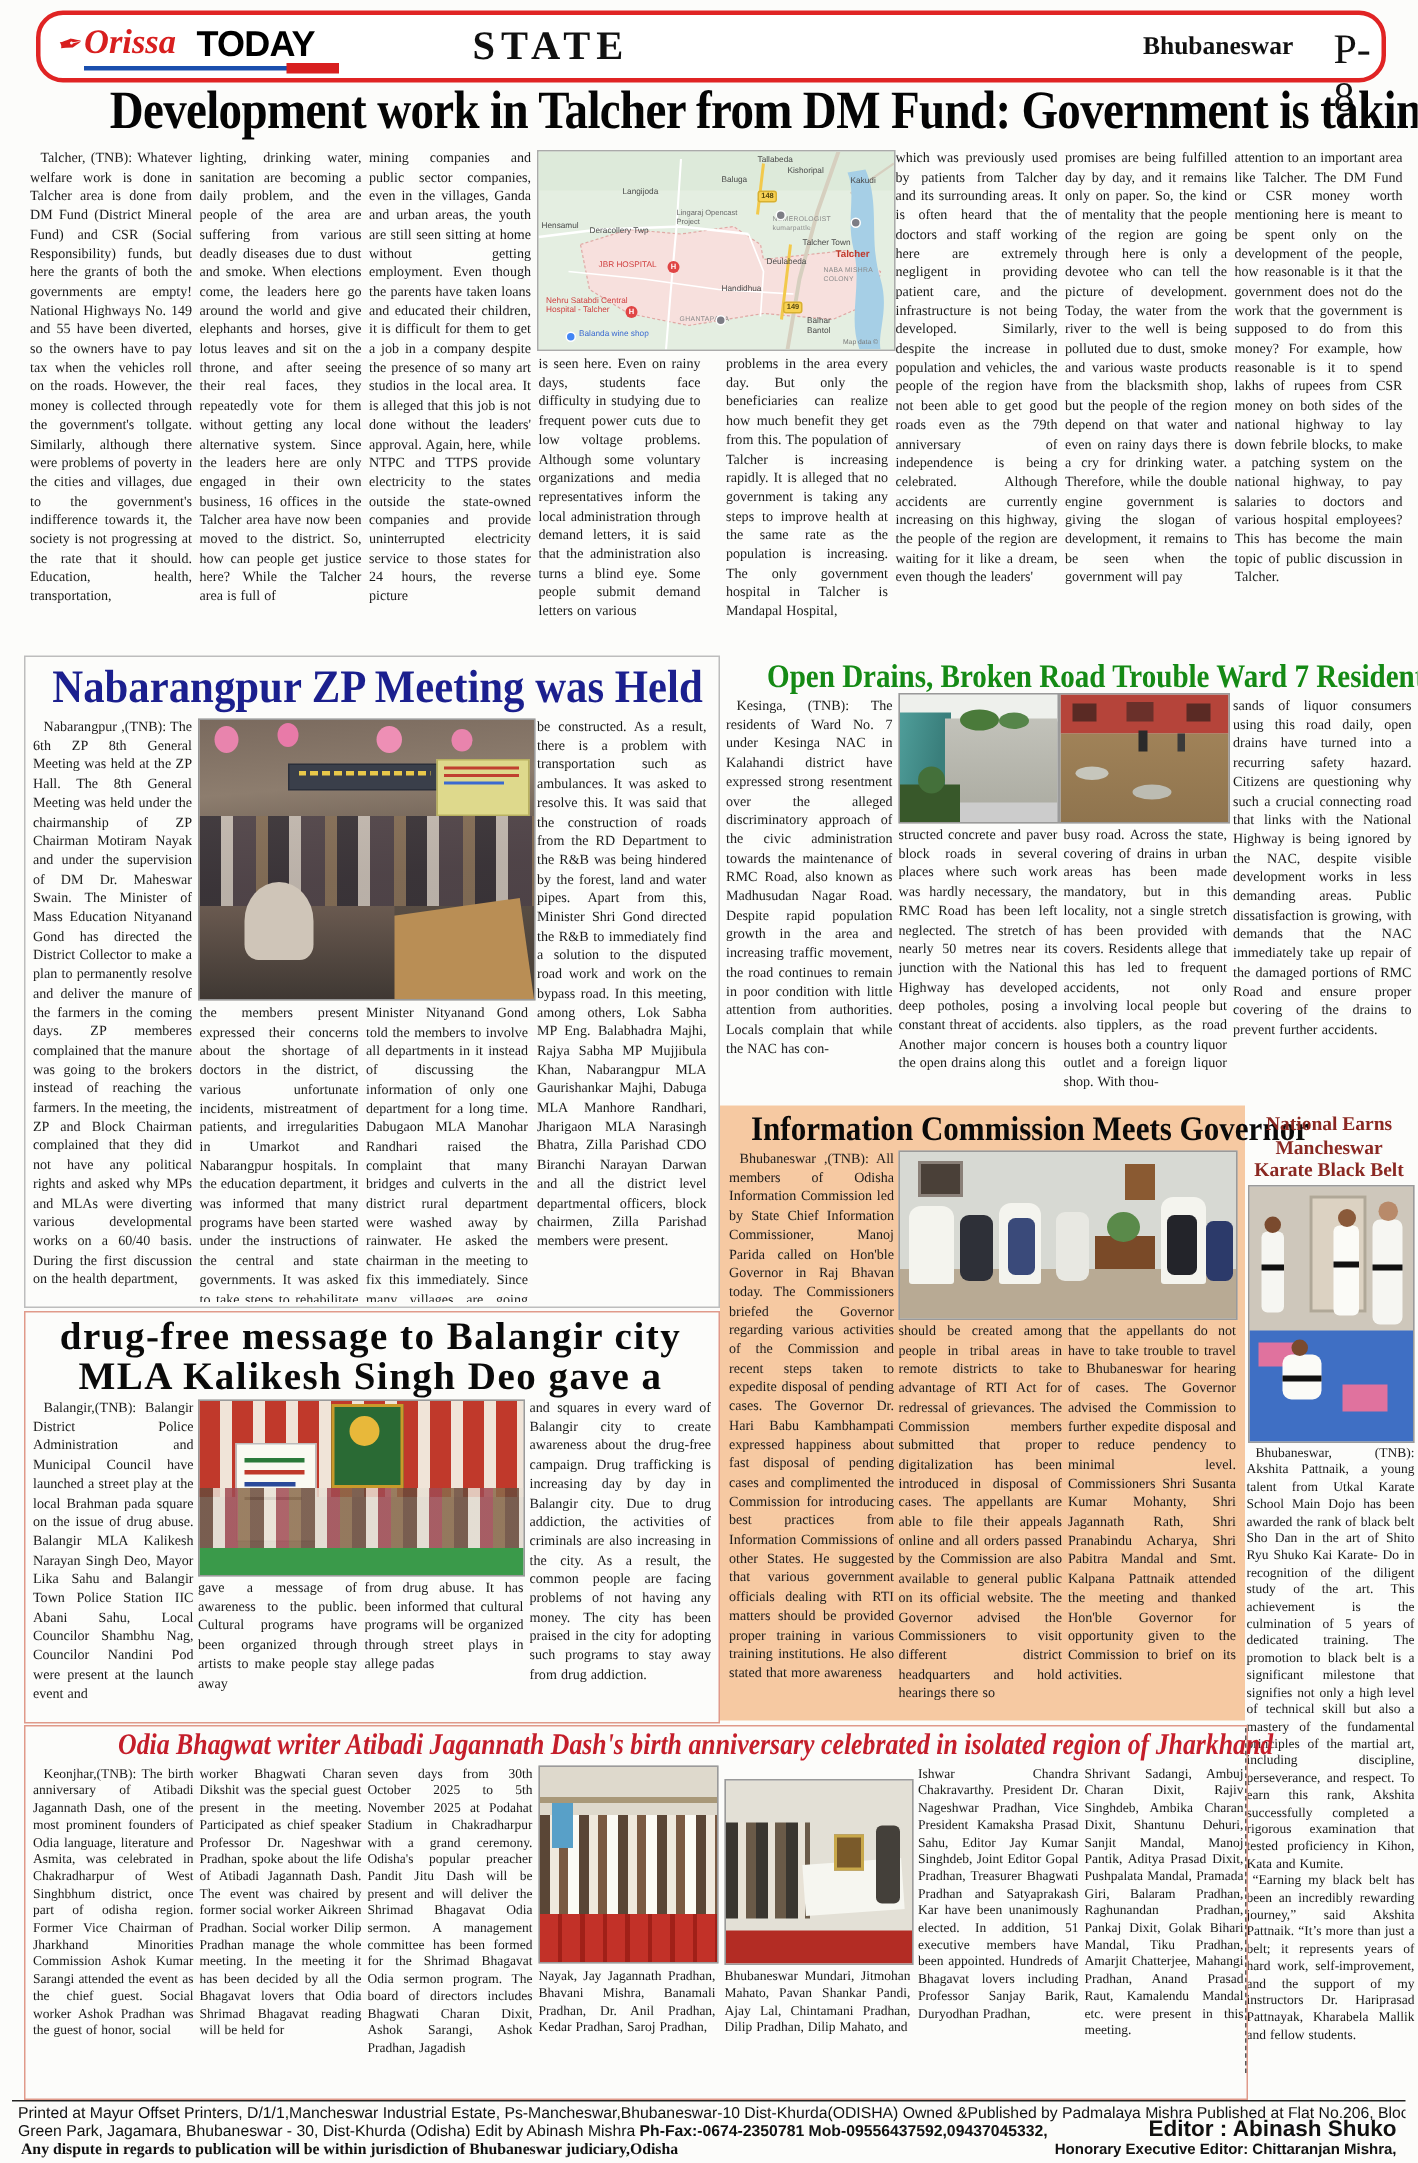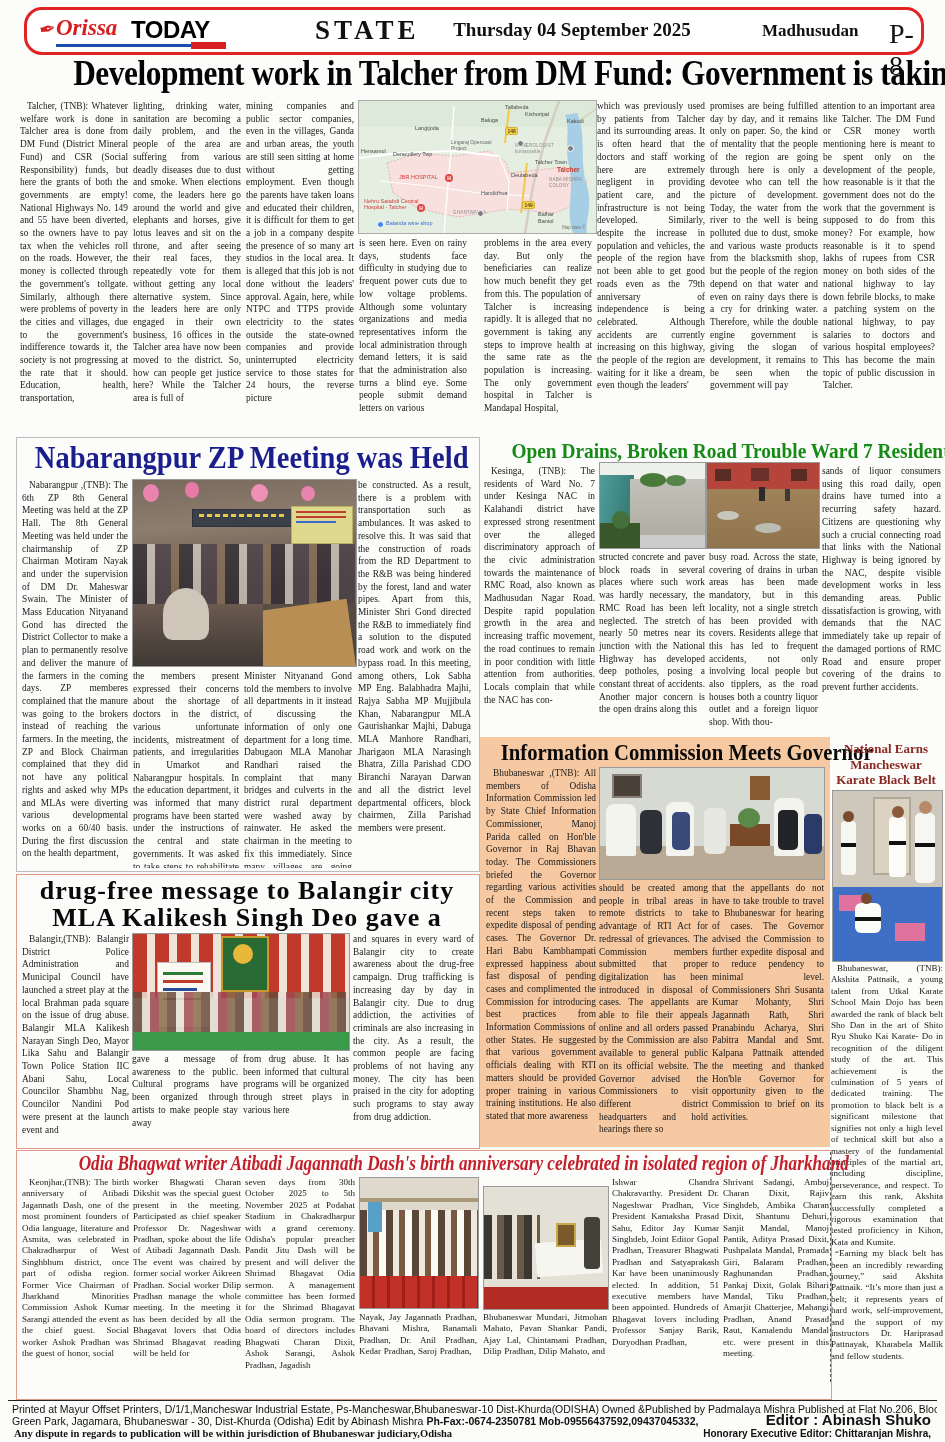--- a/index.html
+++ b/index.html
@@ -47,22 +47,21 @@
 
 <div id="hdr">
   <div class="abs" style="left:12px;top:5px;width:225px;height:32px;">
     <span style="position:absolute;left:0;top:2px;color:#d81f1f;font-size:20px;transform:rotate(-12deg);">✒</span>
     <span style="position:absolute;left:17px;top:0;font-style:italic;font-weight:bold;font-size:23px;color:#d81f1f;">Orissa</span>
     <span style="position:absolute;left:92px;top:1px;font-family:'Liberation Sans',sans-serif;font-weight:bold;font-size:24px;letter-spacing:-0.5px;color:#000;">TODAY</span>
     <div style="position:absolute;left:17px;top:29px;width:170px;height:3px;background:#1a4fae;"></div>
     <div style="position:absolute;left:152px;top:27px;width:35px;height:7px;background:#d81f1f;"></div>
   </div>
   <div class="abs" style="left:288px;top:5px;font-weight:bold;font-size:27px;letter-spacing:4px;color:#111;">STATE</div>
-  <div class="abs" style="left:385px;top:9px;width:320px;text-align:center;font-weight:bold;font-size:19px;color:#111;">Thursday 04 September 2025</div>
-  <div class="abs" style="left:735px;top:11px;font-weight:bold;font-size:17px;color:#111;">Madhusudan</div>
+  <div class="abs" style="left:735px;top:11px;font-weight:bold;font-size:17px;color:#111;">Bhubaneswar</div>
   <div class="abs" style="left:862px;top:8px;font-size:28px;color:#111;">P-8</div>
 </div>
 
 <div class="hl" style="left:0;top:52px;width:945px;font-size:36px;letter-spacing:-0.5px;color:#050505;">
   <span class="cond">Development work in Talcher from DM Fund: Government is taking a bath</span>
 </div>
 
 <div class="col first" style="left:20px;top:100px;width:108px;height:334px;">Talcher, (TNB): Whatever welfare work is done in Talcher area is done from DM Fund (District Mineral Fund) and CSR (Social Responsibility) funds, but here the grants of both the governments are empty! National Highways No. 149 and 55 have been diverted, so the owners have to pay tax when the vehicles roll on the roads. However, the money is collected through the government's tollgate. Similarly, although there were problems of poverty in the cities and villages, due to the government's indifference towards it, the society is not progressing at the rate that it should. Education, health, transportation,</div>
 <div class="col" style="left:133px;top:100px;width:108px;height:334px;">lighting, drinking water, sanitation are becoming a daily problem, and the people of the area are suffering from various deadly diseases due to dust and smoke. When elections come, the leaders here go around the world and give elephants and horses, give lotus leaves and sit on the throne, and after seeing their real faces, they repeatedly vote for them without getting any local alternative system. Since the leaders here are only engaged in their own business, 16 offices in the Talcher area have now been moved to the district. So, how can people get justice here? While the Talcher area is full of</div>
 <div class="col" style="left:246px;top:100px;width:108px;height:334px;">mining companies and public sector companies, even in the villages, Ganda and urban areas, the youth are still seen sitting at home without getting employment. Even though the parents have taken loans and educated their children, it is difficult for them to get a job in a company despite the presence of so many art studios in the local area. It is alleged that this job is not done without the leaders' approval. Again, here, while NTPC and TTPS provide electricity to the states outside the state-owned companies and provide uninterrupted electricity service to those states for 24 hours, the reverse picture</div>
@@ -239,21 +238,21 @@
   <div style="left:100px;top:10px;width:20px;height:20px;border-radius:50%;background:#e8b83a;"></div>
   <div style="left:24px;top:28px;width:52px;height:64px;background:#fafaf2;border:1px solid #bbb;"></div>
   <div style="left:30px;top:38px;width:40px;height:3px;background:#2a7a3a;"></div>
   <div style="left:30px;top:46px;width:40px;height:3px;background:#c03a2a;"></div>
   <div style="left:30px;top:54px;width:34px;height:3px;background:#2a4a9a;"></div>
   <div style="left:30px;top:64px;width:38px;height:2px;background:#888;"></div>
   <div style="left:0;top:58px;width:216px;height:40px;background:repeating-linear-gradient(90deg,#6a4a3a 0 9px,#e8e0d4 9px 17px,#a04a52 17px 26px,#8a6a4a 26px 34px);opacity:0.85;"></div>
   <div style="left:0;top:98px;width:216px;height:18px;background:#3a9a4a;"></div>
 </div>
 <div class="col" style="left:132px;top:1053px;width:106px;height:92px;">gave a message of awareness to the public. Cultural programs have been organized through artists to make people stay away</div>
-<div class="col" style="left:243px;top:1053px;width:106px;height:92px;">from drug abuse. It has been informed that cultural programs will be organized through street plays in various here</div>
+<div class="col" style="left:243px;top:1053px;width:106px;height:92px;">from drug abuse. It has been informed that cultural programs will be organized through street plays in allege padas</div>
 <div class="col" style="left:353px;top:933px;width:121px;height:212px;">and squares in every ward of Balangir city to create awareness about the drug-free campaign. Drug trafficking is increasing day by day in Balangir city. Due to drug addiction, the activities of criminals are also increasing in the city. As a result, the common people are facing problems of not having any money. The city has been praised in the city for adopting such programs to stay away from drug addiction.</div>
 
 <div class="abs" style="left:16px;top:1150px;width:814px;height:248px;border:1px solid #e09a8a;"></div>
 <div class="hl" style="left:16px;top:1152px;width:827px;font-size:20px;font-style:italic;color:#c41e2a;">
   <span class="cond" style="transform:scaleX(0.86);">Odia Bhagwat writer Atibadi Jagannath Dash's birth anniversary celebrated in isolated region of Jharkhand</span>
 </div>
 <div class="col smallcol first" style="left:22px;top:1177px;width:107px;height:216px;">Keonjhar,(TNB): The birth anniversary of Atibadi Jagannath Dash, one of the most prominent founders of Odia language, literature and Asmita, was celebrated in Chakradharpur of West Singhbhum district, once part of odisha region. Former Vice Chairman of Jharkhand Minorities Commission Ashok Kumar Sarangi attended the event as the chief guest. Social worker Ashok Pradhan was the guest of honor, social</div>
 <div class="col smallcol" style="left:133px;top:1177px;width:108px;height:216px;">worker Bhagwati Charan Dikshit was the special guest present in the meeting. Participated as chief speaker Professor Dr. Nageshwar Pradhan, spoke about the life of Atibadi Jagannath Dash. The event was chaired by former social worker Aikreen Pradhan. Social worker Dilip Pradhan manage the whole meeting. In the meeting it has been decided by all the Bhagavat lovers that Odia Shrimad Bhagavat reading will be held for</div>
 <div class="col smallcol" style="left:245px;top:1177px;width:110px;height:216px;">seven days from 30th October 2025 to 5th November 2025 at Podahat Stadium in Chakradharpur with a grand ceremony. Odisha's popular preacher Pandit Jitu Dash will be present and will deliver the Shrimad Bhagavat Odia sermon. A management committee has been formed for the Shrimad Bhagavat Odia sermon program. The board of directors includes Bhagwati Charan Dixit, Ashok Sarangi, Ashok Pradhan, Jagadish</div>
 <div class="ph" style="left:359px;top:1177px;width:118px;height:130px;">

